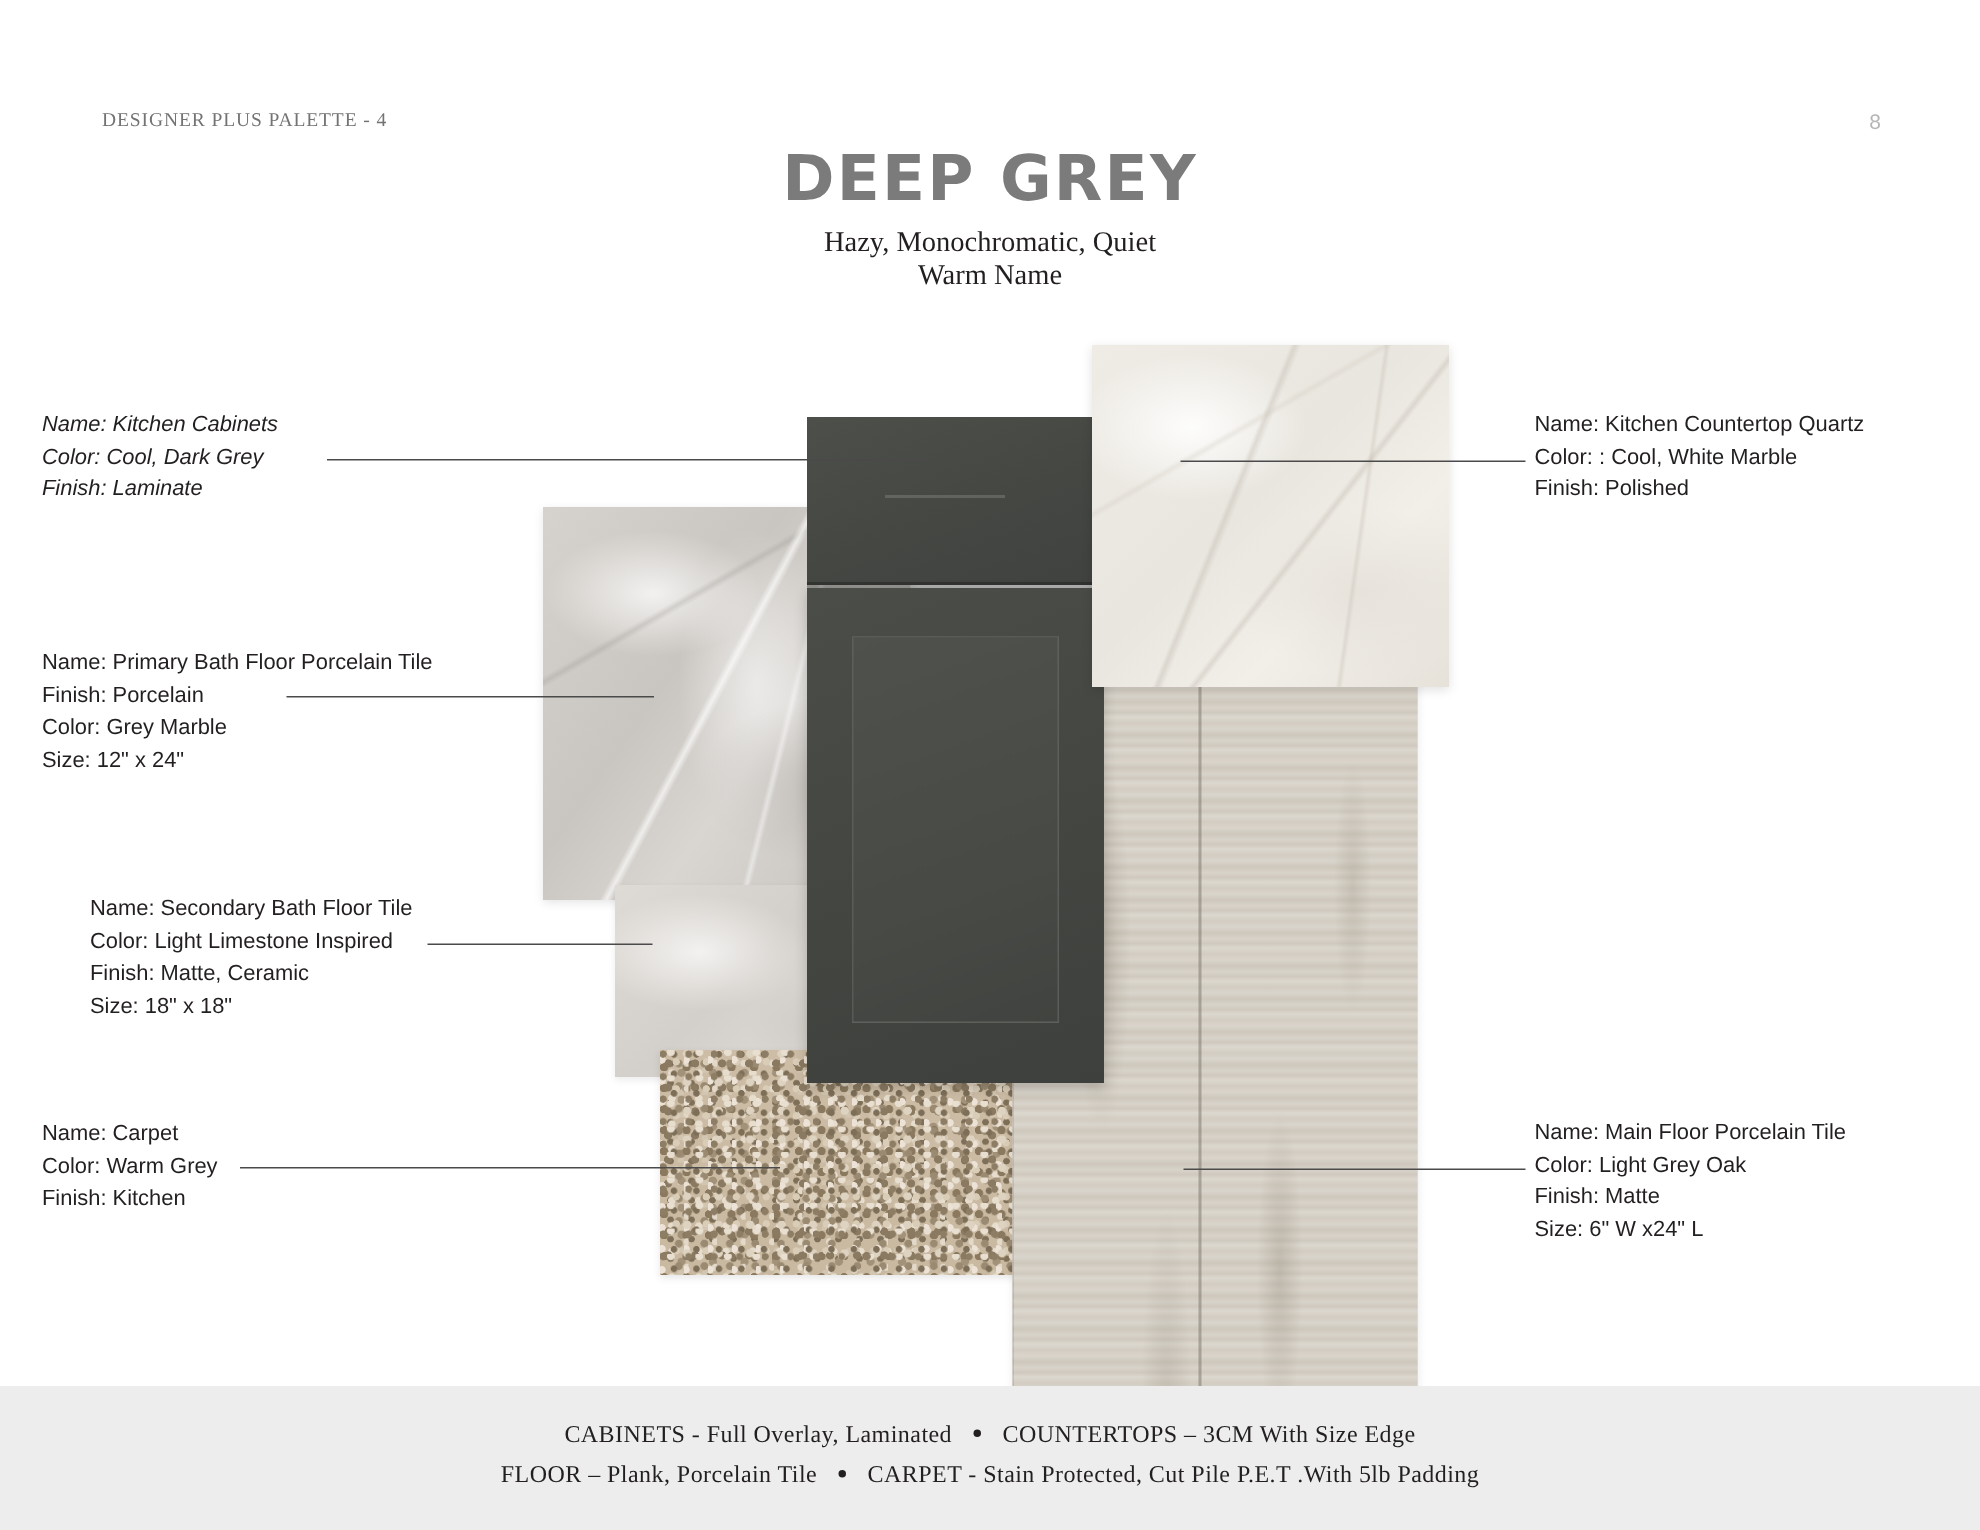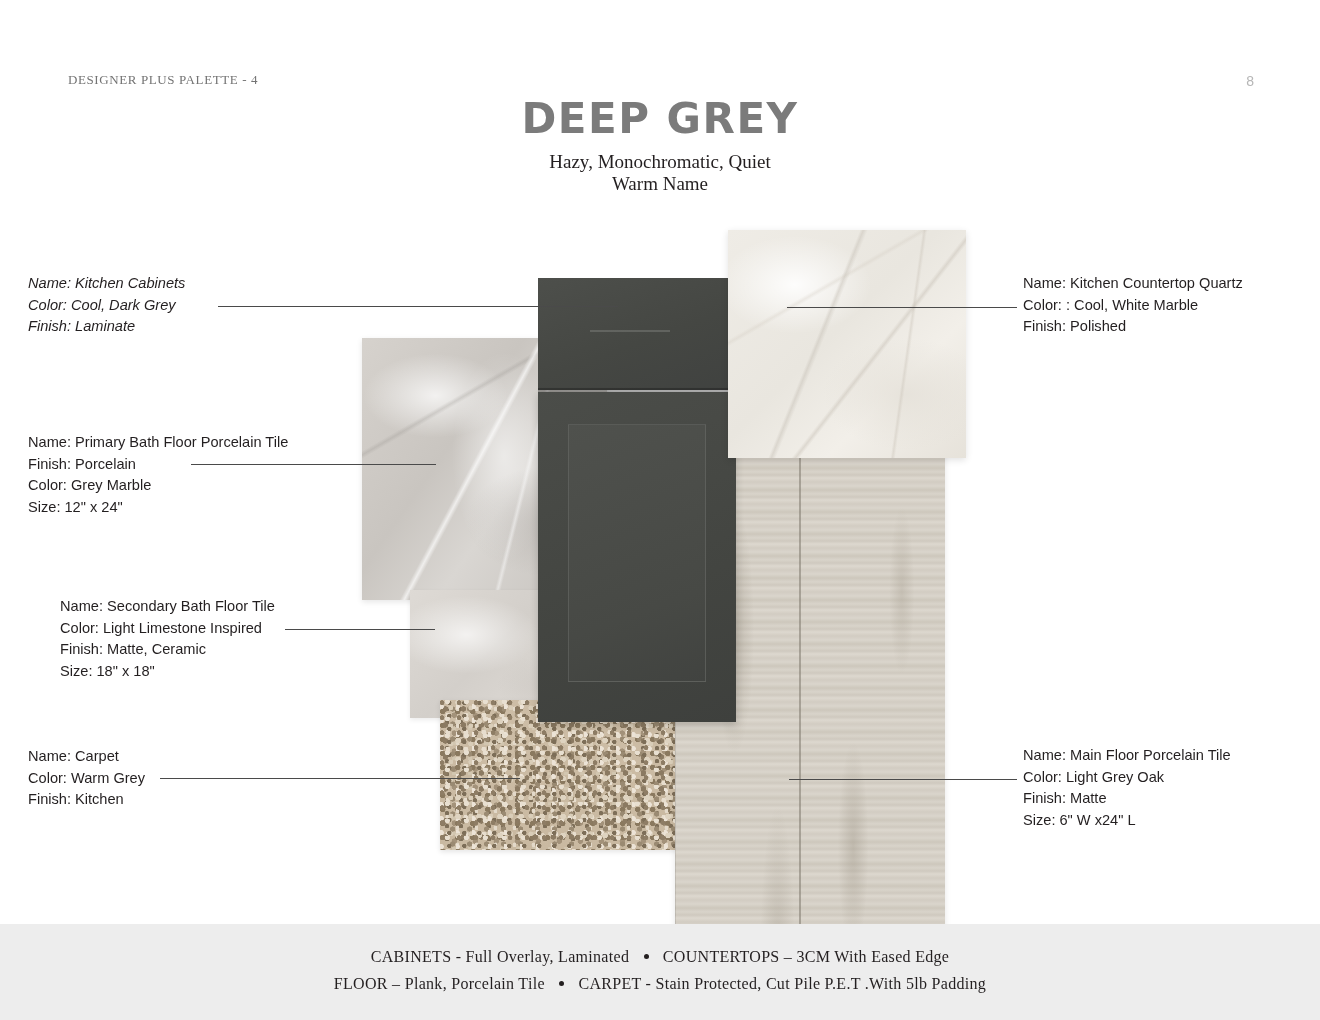--- a/index.html
+++ b/index.html
@@ -362,21 +362,21 @@
     <div>Name: Main Floor Porcelain Tile</div>
     <div>Color: Light Grey Oak</div>
     <div>Finish: Matte</div>
     <div>Size: 6" W x24" L</div>
   </div>
 
   <div class="footer">
     <div class="footer-line l1">
       <span>CABINETS - Full Overlay, Laminated</span>
       <span class="dot"></span>
-      <span>COUNTERTOPS – 3CM With Eased Edge</span>
+      <span>COUNTERTOPS – 3CM With Size Edge</span>
     </div>
     <div class="footer-line l2">
       <span>FLOOR – Plank, Porcelain Tile</span>
       <span class="dot"></span>
       <span>CARPET -  Stain Protected, Cut Pile P.E.T .With 5lb Padding</span>
     </div>
   </div>
 
 </div>
 

